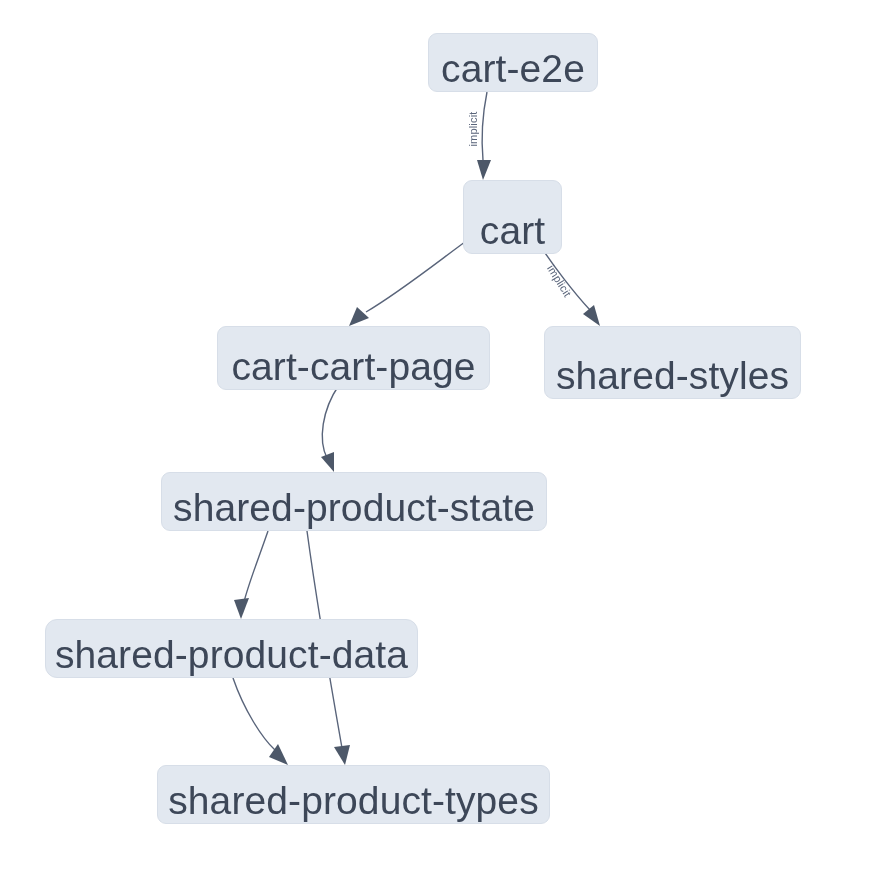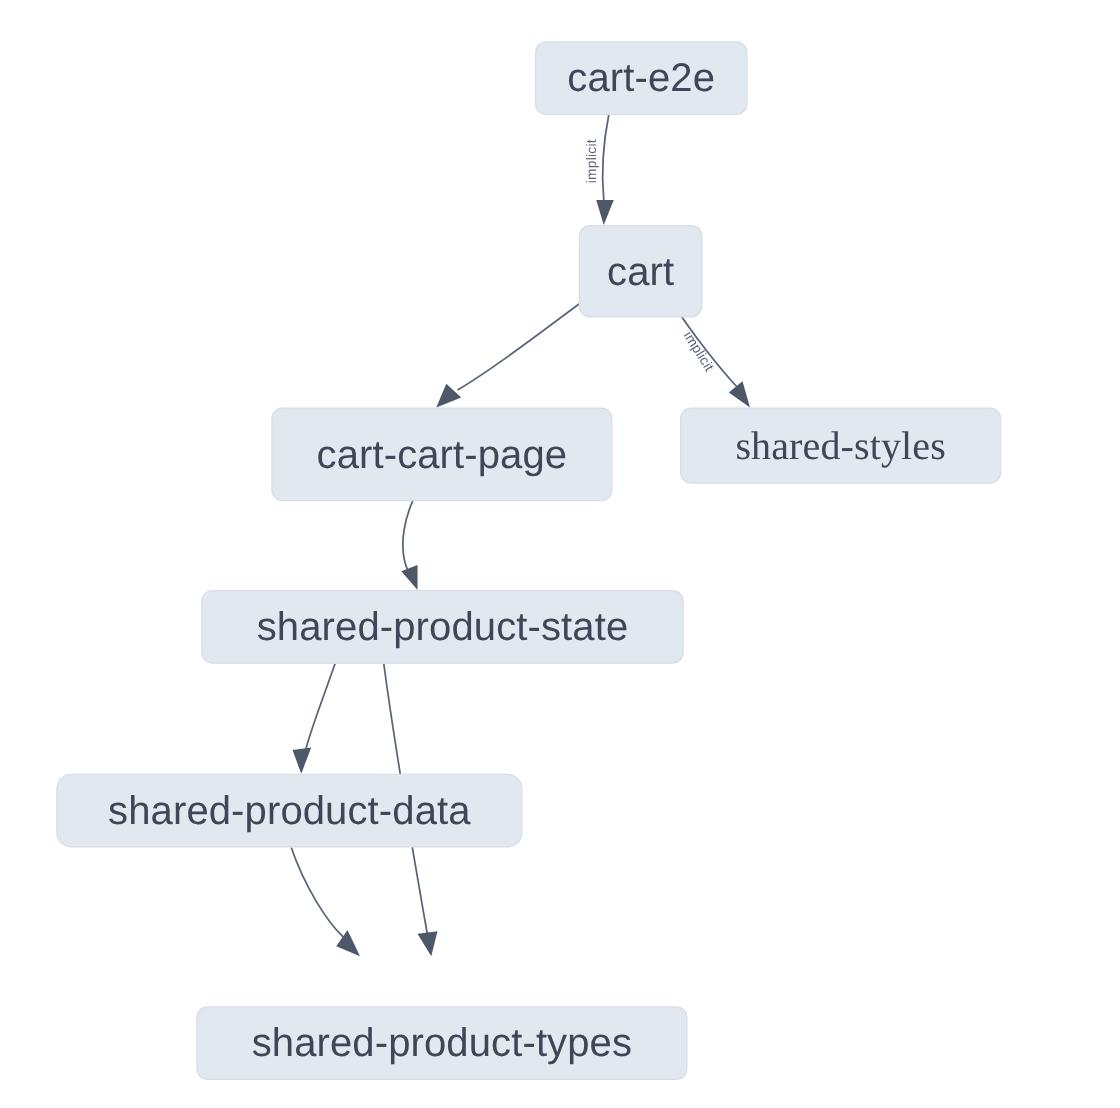--- a/index.html
+++ b/index.html
@@ -41,25 +41,25 @@
     fill: #59647a;
     letter-spacing: 0.2px;
   }
   .graph-node {
     position: absolute;
     box-sizing: border-box;
     background: #e2e8f0;
     border: 1px solid #d7dee8;
     border-radius: 9px;
     display: flex;
-    align-items: center;
+    align-items: flex-end;
     justify-content: center;
     color: #3d4758;
     font-family: "Liberation Sans", sans-serif;
-    font-size: 32px;
+    font-size: 39px;
     font-weight: 400;
     letter-spacing: 0.1px;
     white-space: nowrap;
     z-index: 2;
   }
   
   .node-behind-edge { z-index: 3; border-radius: 12px; }
 </style>
 </head>
 <body>
@@ -108,33 +108,33 @@
   </svg>
 
   <div class="graph-node" style="left:428px; top:33px; width:170px; height:59px;">
     <span>cart-e2e</span>
   </div>
 
   <div class="graph-node" style="left:463px; top:180px; width:99px; height:74px;">
     <span>cart</span>
   </div>
 
-  <div class="graph-node" style="left:217px; top:326px; width:273px; height:75px;">
+  <div class="graph-node" style="left:217px; top:326px; width:273px; height:64px;">
     <span>cart-cart-page</span>
   </div>
 
-  <div class="graph-node" style="left:544px; top:326px; width:257px; height:61px;font-family:Liberation Serif, serif;">
+  <div class="graph-node" style="left:544px; top:326px; width:257px; height:73px;">
     <span>shared-styles</span>
   </div>
 
   <div class="graph-node" style="left:161px; top:472px; width:386px; height:59px;">
     <span>shared-product-state</span>
   </div>
 
   <div class="graph-node node-behind-edge" style="left:45px; top:619px; width:373px; height:59px;">
     <span>shared-product-data</span>
   </div>
 
-  <div class="graph-node" style="left:157px; top:765px; width:393px; height:59px;margin-top:40px;">
+  <div class="graph-node" style="left:157px; top:765px; width:393px; height:59px;">
     <span>shared-product-types</span>
   </div>
 
 </div>
 
 </body></html>

